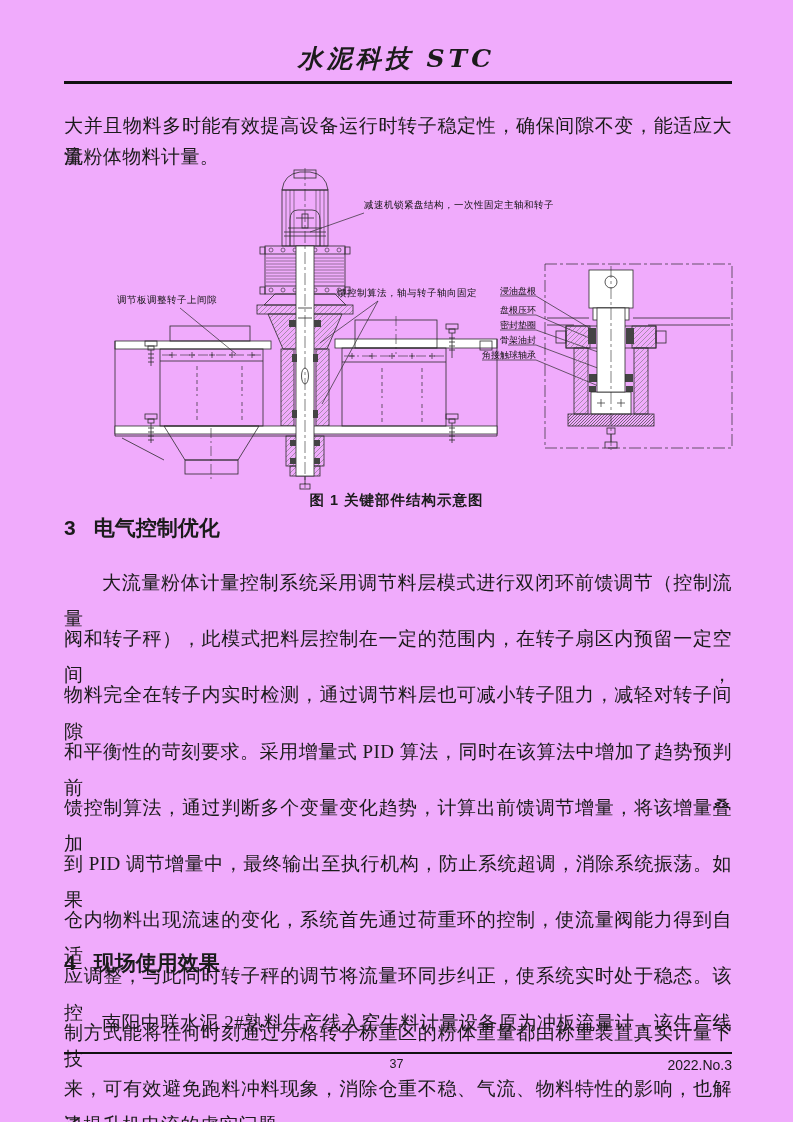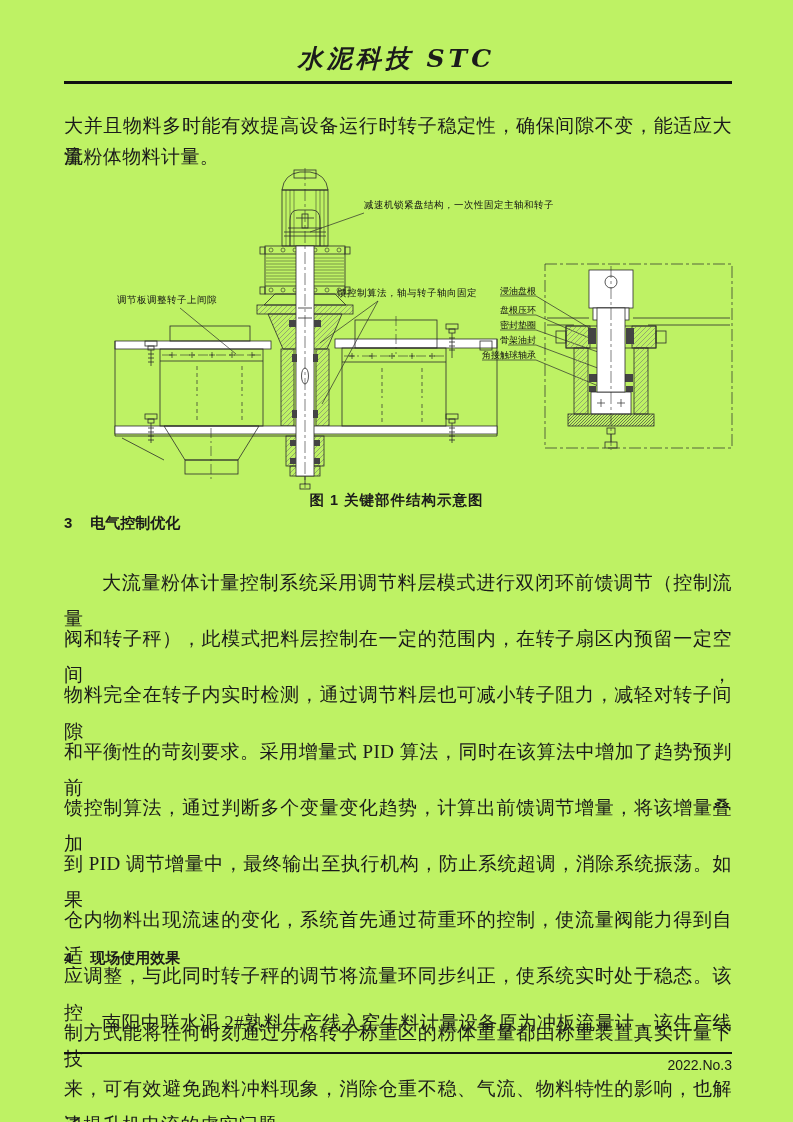--- a/index.html
+++ b/index.html
@@ -1,32 +1,32 @@
 <!DOCTYPE html>
 <html><head>
 <meta charset="utf-8">
 <style>
   html,body{margin:0;padding:0;background:#e8e8e8;}
-  .page{position:relative;width:793px;height:1122px;background:#bef264;margin:0 auto;
+  .page{position:relative;width:793px;height:1122px;background:#f0abfc;margin:0 auto;
         font-family:"Liberation Serif",serif;color:#1b1b1b;overflow:hidden;}
   .abs{position:absolute;}
   
   .journal-title{top:42px;left:0;width:100%;text-align:center;
     font-family:"DejaVu Serif",serif;font-style:italic;font-weight:bold;
     font-size:25px;letter-spacing:4px;}
   .header-rule{top:81px;left:64px;width:668px;height:3px;background:#111;}
   
   .para{left:64px;width:668px;}
   .pline{font-size:19px;letter-spacing:.4px;text-align:justify;}
   .intro .pline{height:31px;line-height:31px;}
   .sec .pline{height:36.2px;line-height:36.2px;}
   .jfull{text-align-last:justify;margin-top:20px;}
   .indent{text-indent:38px;}
   
-  .heading{left:64px;font-family:"Liberation Sans",sans-serif;font-weight:bold;font-size:15px;}
+  .heading{left:64px;font-family:"Liberation Sans",sans-serif;font-weight:bold;font-size:21px;}
   .heading .hnum{margin-right:18px;}
   
   .figure{top:158px;left:60px;width:680px;height:338px;}
   .figure svg{position:absolute;top:0;left:0;}
   .fig-label{position:absolute;font-size:9.5px;letter-spacing:.5px;color:#111;white-space:nowrap;
     font-family:"Liberation Serif",serif;}
   .detail-label{position:absolute;right:204px;font-size:9px;white-space:nowrap;color:#111;}
   .fig-caption{top:491px;left:0;width:100%;text-align:center;
     font-family:"Liberation Sans",sans-serif;font-weight:bold;font-size:14.5px;letter-spacing:1px;}
   
@@ -243,15 +243,16 @@
   </div>
 
   <div class="abs heading" style="top:949px">
     <span class="hnum">4</span><span>现场使用效果</span>
   </div>
   <div class="abs para sec" style="top:985px">
     <div class="pline jfull indent">南阳中联水泥 2#熟料生产线入窑生料计量设备原为冲板流量计，该生产线技</div>
   </div>
 
   <div class="abs footer-rule"></div>
+  <div class="abs footer-page">37</div>
   <div class="abs footer-issue">2022.No.3</div>
 
 </div>
 
 </body></html>

